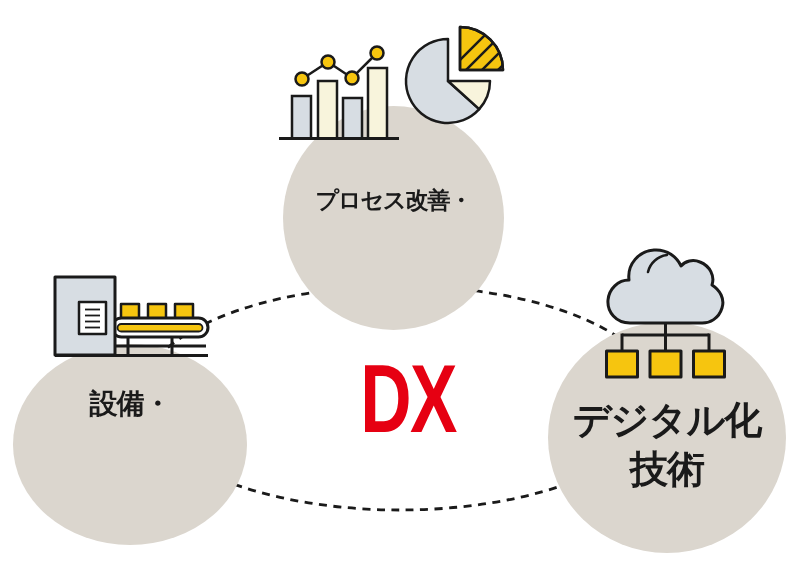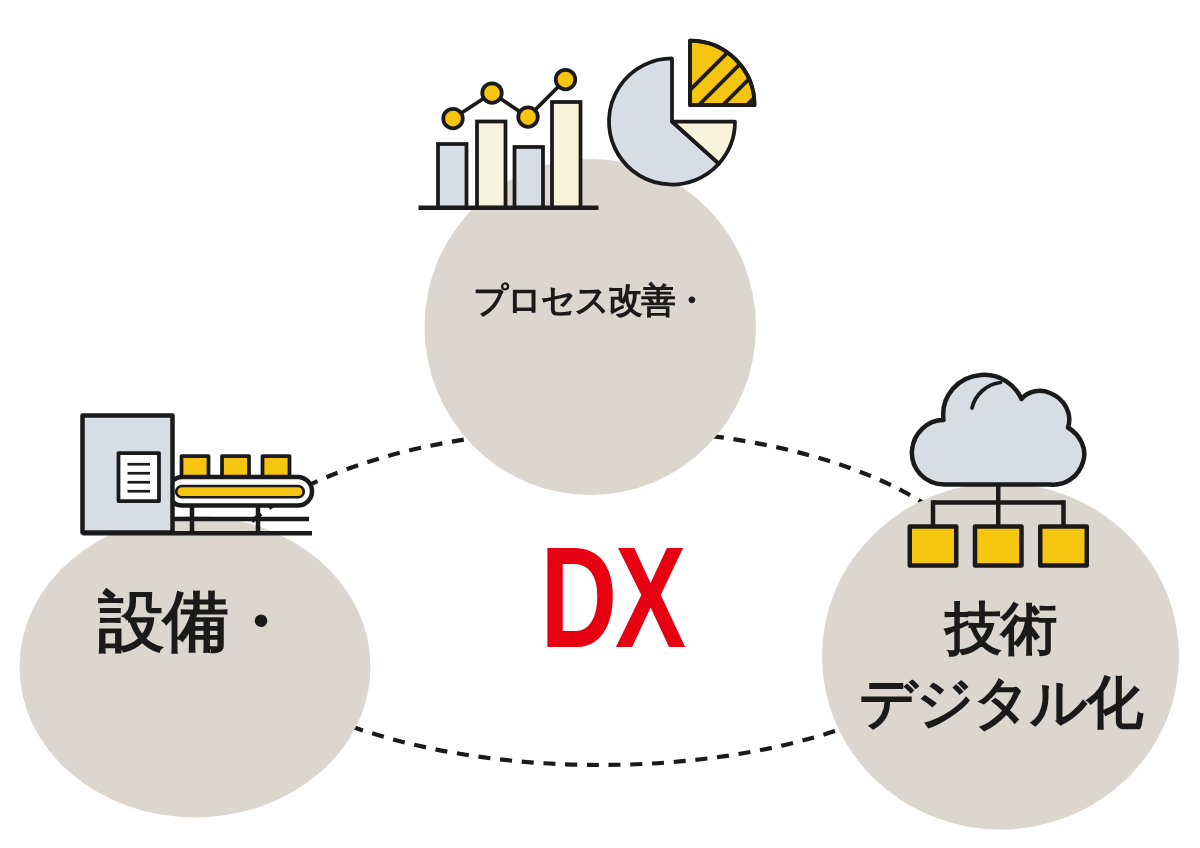--- a/index.html
+++ b/index.html
@@ -6,21 +6,21 @@
     --background:#FFFFFF; --node_fill:#DBD6CE; --outline:#1A1A1A; --accent_red:#E60012;
     --icon_yellow:#F6C50F; --icon_cream:#F8F4DC; --icon_bluegray:#D7DDE3; --icon_white:#FFFFFF;
   }
   html,body{margin:0;padding:0;background:#fff;}
   .stage{position:relative;width:800px;height:565px;background:var(--background);
     font-family:"Liberation Sans",sans-serif;overflow:hidden;}
   .art{position:absolute;left:0;top:0;}
   .node-label{position:absolute;text-align:center;font-weight:900;color:var(--outline);}
   .node-label .l{display:block;}
   #label-process{left:283px;top:184px;width:221px;font-size:23px;line-height:1.45;letter-spacing:-1px;}
-  #label-equipment{left:8px;top:386px;width:244px;font-size:44px;line-height:1.3;letter-spacing:-1px;}
+  #label-equipment{left:8px;top:386px;width:244px;font-size:28px;line-height:1.3;letter-spacing:-1px;}
   #label-digital{left:548px;top:396px;width:238px;font-size:38px;line-height:1.3;letter-spacing:-1px;}
   #dx{position:absolute;left:308px;top:351px;width:200px;text-align:center;
     font-size:96px;line-height:1;font-weight:800;color:var(--accent_red);
     transform:scaleX(0.74);transform-origin:center;letter-spacing:-2px;}
 </style>
 </head>
 <body>
 
 <div class="stage">
 
@@ -103,19 +103,19 @@
     </g>
   </svg>
 
   <div class="node-label" id="label-process">
     <span class="l">プロセス改善・</span>
   </div>
   <div class="node-label" id="label-equipment">
     <span class="l">設備・</span>
   </div>
   <div class="node-label" id="label-digital">
+    <span class="l">デジタル化</span>
     <span class="l">技術</span>
-    <span class="l">デジタル化</span>
   </div>
 
   <div id="dx">DX</div>
 
 </div>
 
 </body></html>

